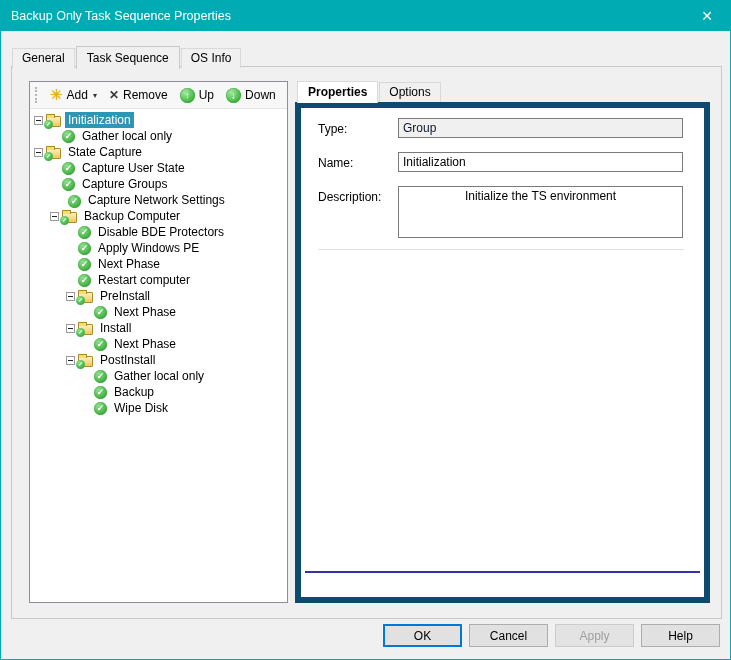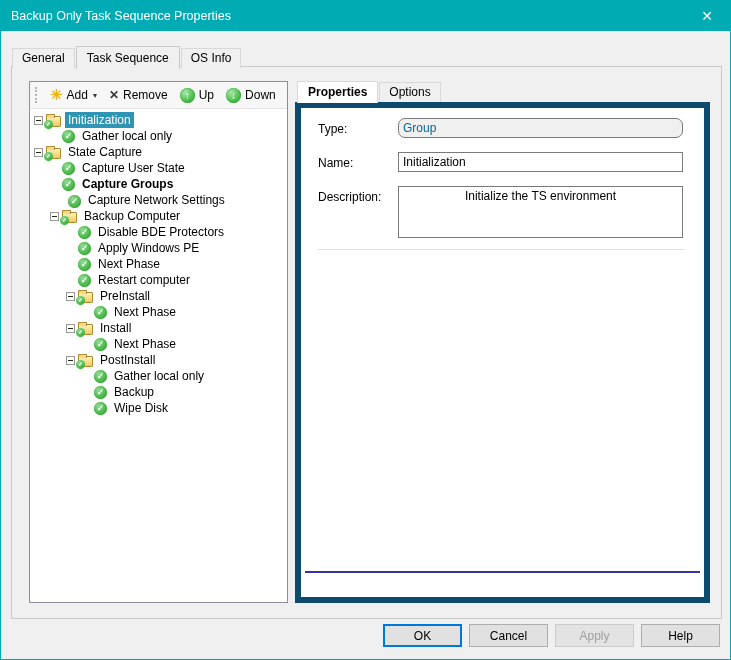--- a/index.html
+++ b/index.html
@@ -71,21 +71,21 @@
   .right-panel { position:absolute; left:283px; top:14px; width:415px; height:522px; }
   .sub-tabs { display:flex; align-items:flex-end; margin-left:2px; position:relative; z-index:4; }
   .sub-tab { padding:2px 9px 3px; font-size:12px; background:#f0f0f0; border:1px solid #d9d9d9;
              border-bottom:none; margin-right:1px; cursor:pointer; }
   .sub-tab.active { padding:3px 10px 4px; background:#ffffff; margin-bottom:-1px; z-index:5; position:relative;font-weight:bold; }
   .prop-box { position:absolute; left:0; top:21px; width:415px; height:501px;
               background:#ffffff; border:6px solid #0c4a6e; }
   .flabel { position:absolute; left:17px; font-size:12px; color:#000; }
   .finput { position:absolute; left:97px; width:285px; height:20px; border:1px solid #7a7a7a;
             font-family:inherit; font-size:12px; padding:0 4px; background:#ffffff; }
-  .finput.readonly { background:#f0f0f0; color:#0369a1; border-color:#7a7a7a;border-radius:7px; }
+  .finput.readonly { background:#f0f0f0; color:#0f172a; border-color:#7a7a7a; }
   .ftextarea { position:absolute; left:97px; width:285px; height:52px; border:1px solid #7a7a7a;
                font-family:inherit; font-size:12px; padding:2px 4px; resize:none; background:#ffffff; }
   .fields-separator { position:absolute; left:17px; top:141px; width:366px; border-top:1px solid #e0e0e0; }
   .footer-line { position:absolute; left:4px; right:4px; bottom:24px;
                  border-top:2px solid var(--footer-line,#3333aa); }
   .footer { position:absolute; left:0; right:0; bottom:4px; display:flex; justify-content:center;
             align-items:center; gap:14px; font-size:12px; }
   .footer a { color:var(--link,#0066cc); text-decoration:underline; }
 
   
@@ -148,21 +148,21 @@
           <div class="tree-row" style="padding-left: 4px;">
             <span class="expander"></span>
             <span class="icon-group"></span>
             <span class="tree-label">State Capture</span>
           </div>
           <div class="tree-row" style="padding-left: 20px;">
             <span class="expander hidden"></span>
             <span class="icon-step"></span>
             <span class="tree-label">Capture User State</span>
           </div>
-          <div class="tree-row" style="padding-left: 20px; font-weight: bold;">
+          <div class="tree-row" style="padding-left: 20px;">
             <span class="expander hidden"></span>
             <span class="icon-step"></span>
             <span class="tree-label">Capture Groups</span>
           </div>
           <div class="tree-row" style="padding-left: 26px; align-items: flex-end;">
             <span class="expander hidden"></span>
             <span class="icon-step"></span>
             <span class="tree-label">Capture Network Settings</span>
           </div>
           <div class="tree-row" style="padding-left: 20px;">

